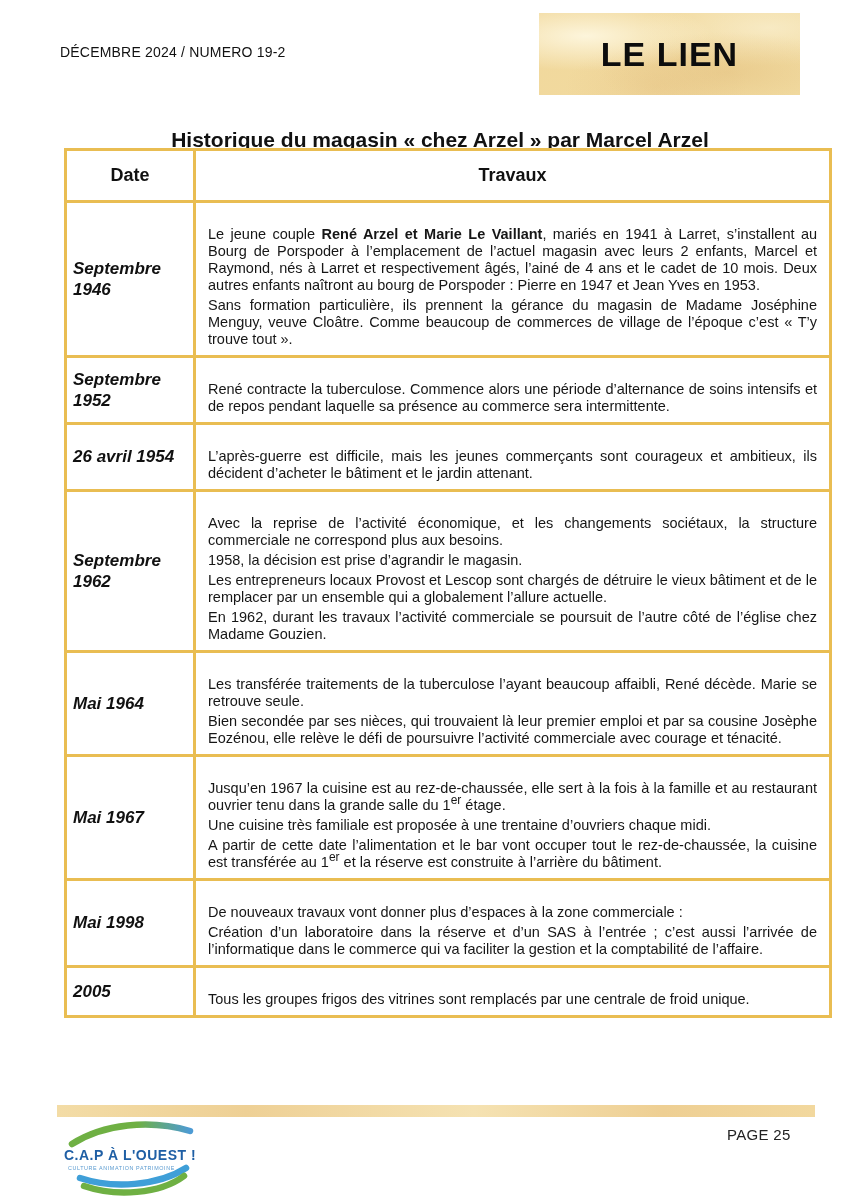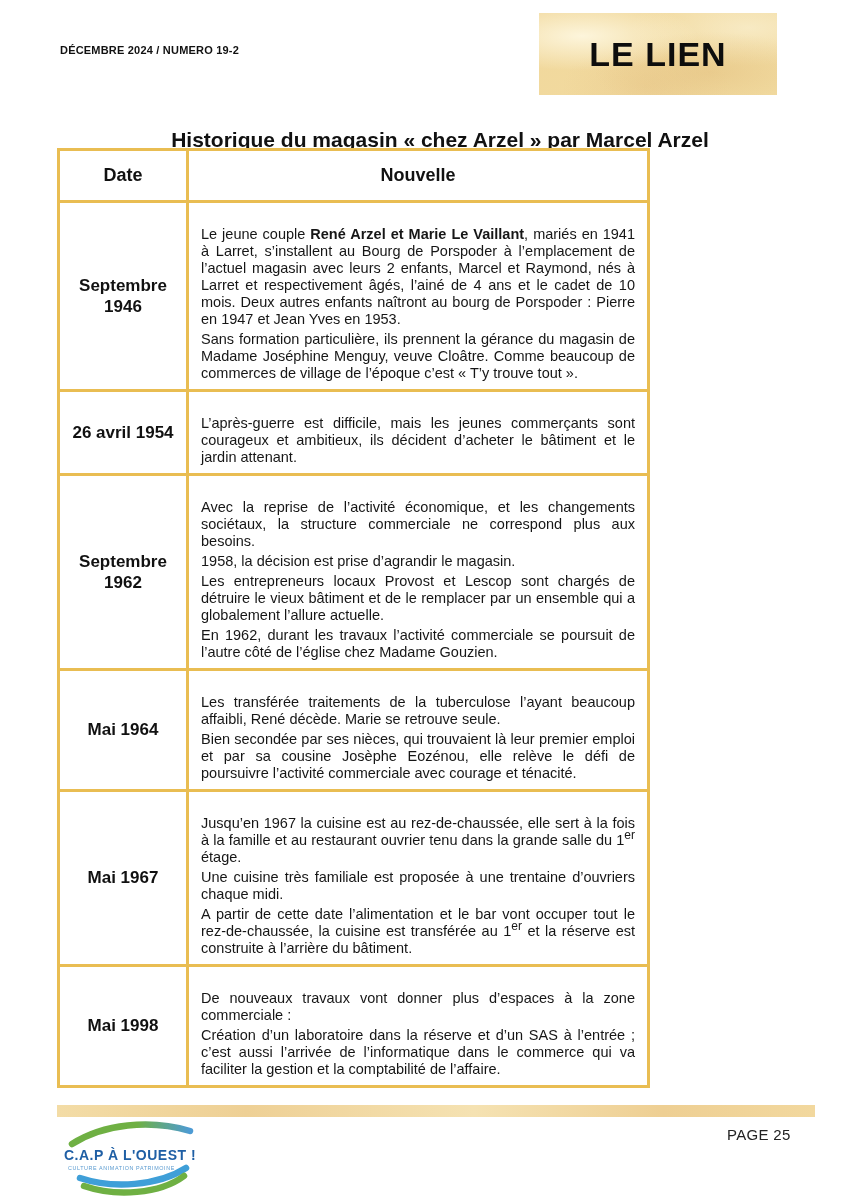--- a/index.html
+++ b/index.html
@@ -16,56 +16,56 @@
   body{
     width:848px;height:1200px;
     background:#ffffff;
     font-family:"Liberation Sans", sans-serif;
     color:var(--text);
     position:relative;
     overflow:hidden;
   }
   .issue-label{
     position:absolute;left:60px;top:44px;
-    font-size:11px;font-weight:bold;letter-spacing:.2px;color:#111;
+    font-size:14px;font-weight:normal;letter-spacing:.2px;color:#111;
   }
   .masthead{
-    position:absolute;left:539px;top:13px;width:238px;height:82px;
+    position:absolute;left:539px;top:13px;width:261px;height:82px;
     background:
       radial-gradient(ellipse at 18% 28%, rgba(255,250,230,.85), transparent 42%),
       radial-gradient(ellipse at 72% 72%, rgba(224,186,120,.45), transparent 48%),
       radial-gradient(ellipse at 88% 18%, rgba(250,240,210,.7), transparent 40%),
       radial-gradient(ellipse at 45% 90%, rgba(228,190,128,.35), transparent 45%),
       linear-gradient(135deg,#f1d89c,var(--masthead-bg));
     display:flex;align-items:center;justify-content:center;
     font-size:34px;font-weight:bold;letter-spacing:1px;color:#0d0d0d;
   }
   .page-title{
     position:absolute;left:0;top:112px;width:100%;
     text-align:center;font-size:21px;font-weight:bold;color:#111;
     margin:16px;
   }
   .table-wrap{
-    position:absolute;left:57px;top:148px;width:593px;
+    position:absolute;left:64px;top:148px;width:768px;
   }
   table.history{
     width:100%;border-collapse:collapse;table-layout:fixed;
   }
   table.history th, table.history td{
     border:3px solid var(--table-border);
     background:#fff;
   }
   th.col-date{width:129px;}
   table.history th{
     font-size:18px;font-weight:bold;text-align:center;
     padding:14px 4px;color:#111;
   }
   td.date-cell{
-    text-align:center;font-weight:bold;font-size:17px;line-height:1.25;
-    vertical-align:middle;padding:4px 6px;color:#111;
+    font-weight:bold;font-size:17px;line-height:1.25;
+    vertical-align:middle;padding:4px 6px;color:#111;font-style:italic;
   }
   td.travaux-cell{
     padding:7px 12px;font-size:14.5px;line-height:17px;
     text-align:justify;vertical-align:middle;color:#161616;
   }
   td.travaux-cell p{margin:3px 0;}
   td.travaux-cell p:first-child{margin-top:16px;}
   td.travaux-cell p:last-child{margin-bottom:0;}
   td.travaux-cell strong{font-weight:bold;}
   td.travaux-cell sup{font-size:12px;line-height:0;vertical-align:super;}
@@ -90,29 +90,35 @@
   <span>LE LIEN</span>
 </div>
 
 <h1 class="page-title">Historique du magasin « chez Arzel » par Marcel Arzel</h1>
 
 <div class="table-wrap">
   <table class="history">
     <thead>
       <tr>
         <th class="col-date">Date</th>
-        <th class="col-travaux">Nouvelle</th>
+        <th class="col-travaux">Travaux</th>
       </tr>
     </thead>
     <tbody id="history-body">
         <tr>
           <td class="date-cell">Septembre 1946</td>
           <td class="travaux-cell">
             <p><span>Le jeune couple </span><strong>René Arzel et Marie Le Vaillant</strong><span>, mariés en 1941 à Larret, s’installent au Bourg de Porspoder à l’emplacement de l’actuel magasin avec leurs 2 enfants, Marcel et Raymond, nés à Larret et respectivement âgés, l’ainé de 4 ans et le cadet de 10 mois. Deux autres enfants naîtront au bourg de Porspoder : Pierre en 1947 et Jean Yves en 1953.</span></p>
             <p><span>Sans formation particulière, ils prennent la gérance du magasin de Madame Joséphine Menguy, veuve Cloâtre. Comme beaucoup de commerces de village de l’époque c’est « T’y trouve tout ».</span></p>
+          </td>
+        </tr>
+        <tr>
+          <td class="date-cell">Septembre 1952</td>
+          <td class="travaux-cell">
+            <p><span>René contracte la tuberculose. Commence alors une période d’alternance de soins intensifs et de repos pendant laquelle sa présence au commerce sera intermittente.</span></p>
           </td>
         </tr>
         <tr>
           <td class="date-cell">26 avril 1954</td>
           <td class="travaux-cell">
             <p><span>L’après-guerre est difficile, mais les jeunes commerçants sont courageux et ambitieux, ils décident d’acheter le bâtiment et le jardin attenant.</span></p>
           </td>
         </tr>
         <tr>
           <td class="date-cell">Septembre 1962</td>
@@ -138,20 +144,26 @@
             <p><span>A partir de cette date l’alimentation et le bar vont occuper tout le rez-de-chaussée, la cuisine est transférée au 1</span><sup>er</sup><span> et la réserve est construite à l’arrière du bâtiment.</span></p>
           </td>
         </tr>
         <tr>
           <td class="date-cell">Mai 1998</td>
           <td class="travaux-cell">
             <p><span>De nouveaux travaux vont donner plus d’espaces à la zone commerciale :</span></p>
             <p><span>Création d’un laboratoire dans la réserve et d’un SAS à l’entrée ; c’est aussi l’arrivée de l’informatique dans le commerce qui va faciliter la gestion et la comptabilité de l’affaire.</span></p>
           </td>
         </tr>
+        <tr>
+          <td class="date-cell">2005</td>
+          <td class="travaux-cell">
+            <p><span>Tous les groupes frigos des vitrines sont remplacés par une centrale de froid unique.</span></p>
+          </td>
+        </tr>
       </tbody>
   </table>
 </div>
 
 <div class="footer-bar"></div>
 
 <div class="logo">
   <svg width="150" height="82" viewBox="0 0 150 82">
     <defs>
       <linearGradient id="topArc" x1="0" y1="0" x2="1" y2="0">

